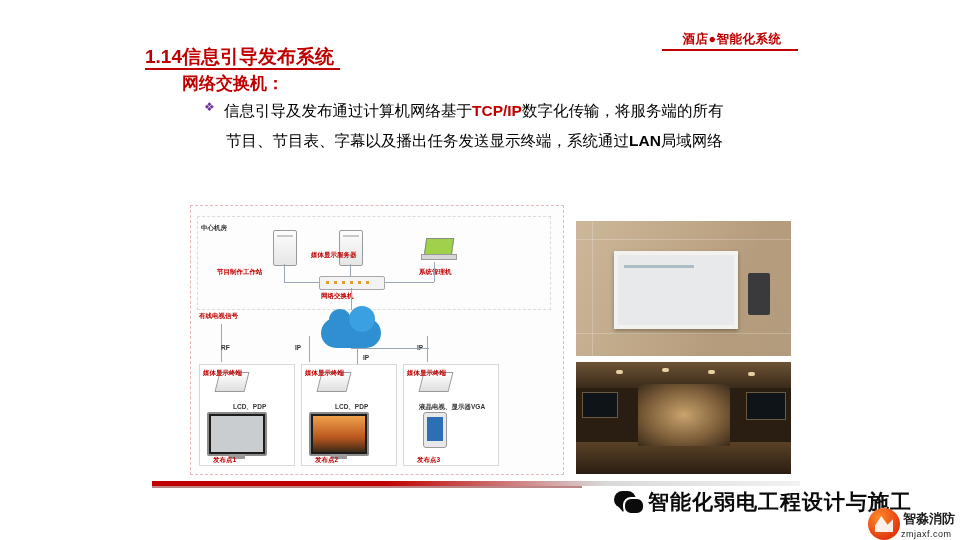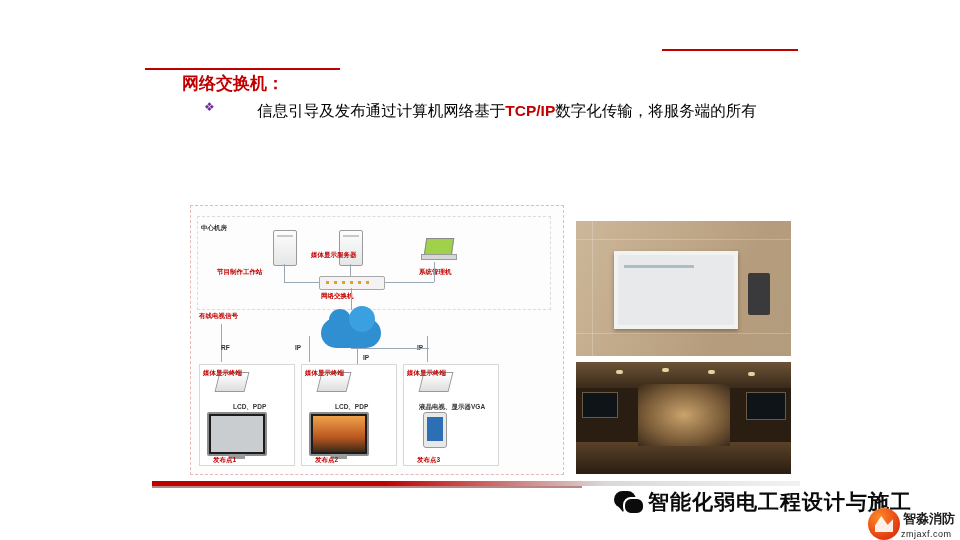--- a/index.html
+++ b/index.html
@@ -39,21 +39,20 @@
   .bullet-block{
     position:absolute;left:204px;top:96px;width:586px;
   }
   .bullet-mark{
     position:absolute;left:0px;top:4px;color:#7030a0;font-size:12px;
   }
   .para{
     margin:0;padding-left:20px;
     font-size:15.5px;line-height:30px;color:#000;
     font-weight:bold;
-    text-align:center;
   }
   .para .plain{font-weight:normal;}
   .red{color:#c00000;}
   .indent2{display:block;padding-left:2px;}
 
   
   .diagram{
     position:absolute;left:190px;top:205px;width:372px;height:268px;
     background:#fdfdfd;border:1px dashed #e3b9b9;
   }
@@ -185,29 +184,31 @@
   .logo .url{
     position:absolute;left:33px;top:21px;font-size:9px;color:#1b1b1b;letter-spacing:.5px;white-space:nowrap;
     font-family:"Liberation Sans",sans-serif;
   }
 </style>
 </head>
 <body>
 
 <div class="slide">
 
+  <div class="hdr-text">酒店●智能化系统</div>
   <div class="hdr-rule"></div>
 
+  <div class="title">1.14信息引导发布系统</div>
   <div class="title-underline"></div>
   <div class="subtitle">网络交换机：</div>
 
   <div class="bullet-block">
     <span class="bullet-mark">❖</span>
     <p class="para">
-      <span class="plain">信息引导及发布通过计算机网络基于</span><span class="red">TCP/IP</span><span class="plain">数字化传输，将服务端的所有</span>
+      <span class="plain">信息引导及发布通过计算机网络基于</span><span class="red">TCP/IP</span><span class="plain">数字化传输，将服务端的所有</span><span class="indent2"><span class="plain">节目、节目表、字幕以及播出任务发送显示终端，系统通过</span><span>LAN</span><span class="plain">局域网络</span></span>
     </p>
   </div>
 
   <div class="diagram">
 
     <div class="d-label bold" style="left:10px;top:18px;">中心机房</div>
 
     <div class="srv" style="left:82px;top:24px;"></div>
     <div class="srv" style="left:148px;top:24px;"></div>
     <div class="laptop" style="left:230px;top:32px;">

